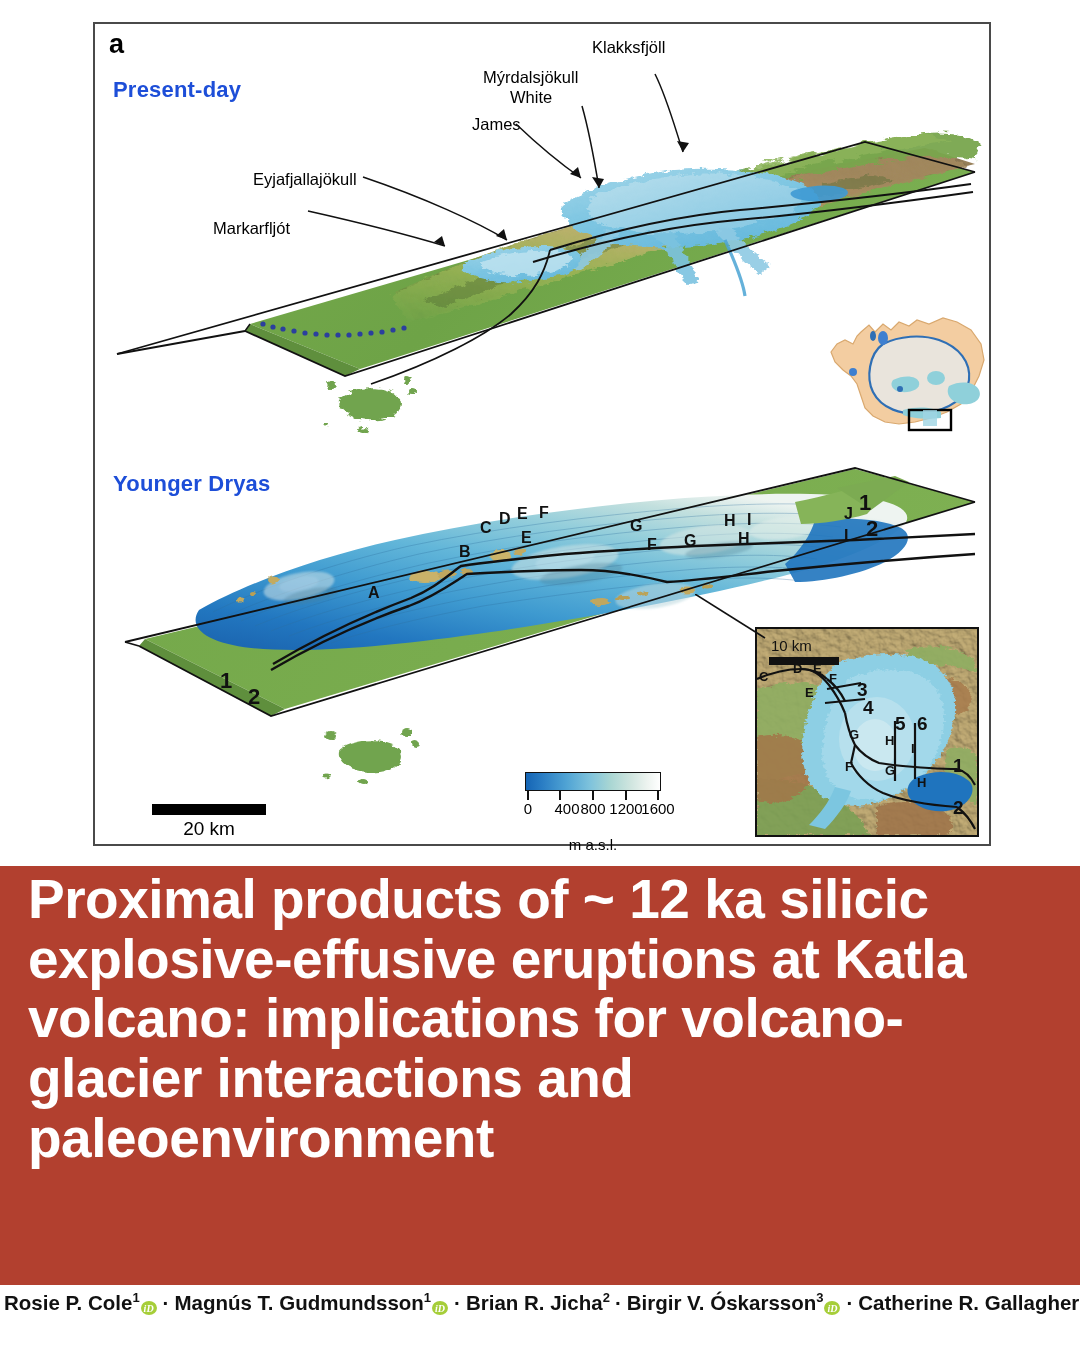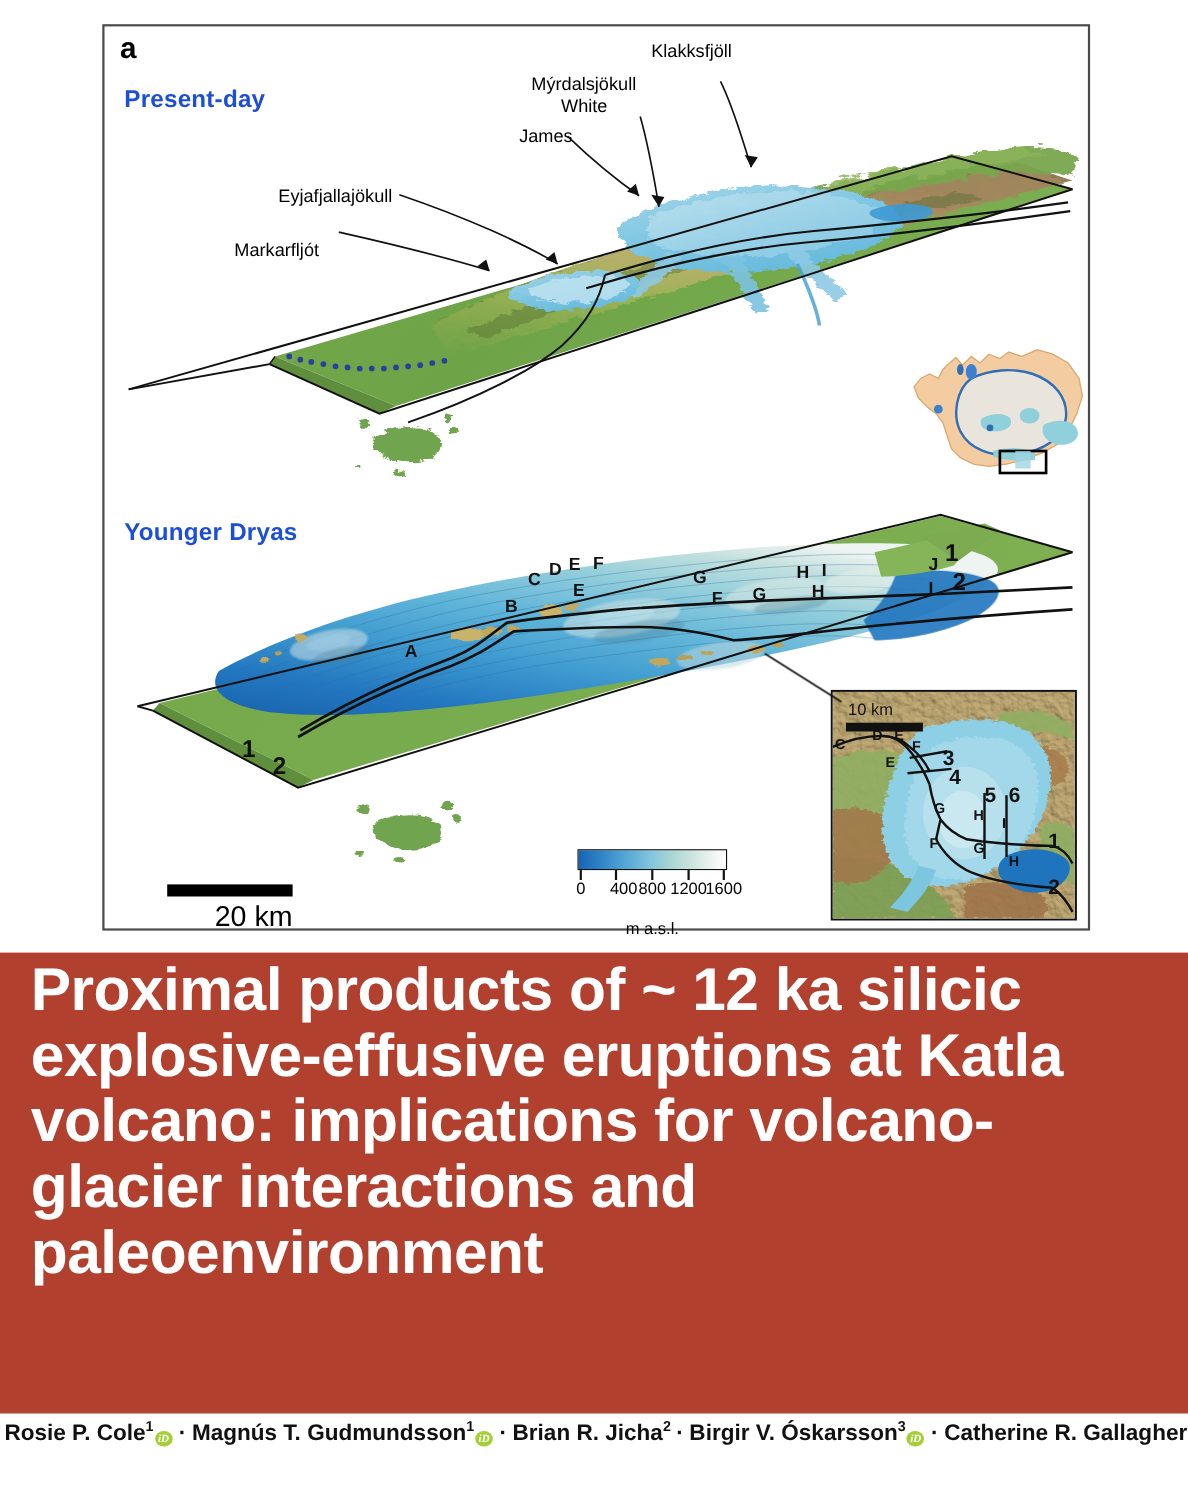--- a/index.html
+++ b/index.html
@@ -31,21 +31,21 @@
       background:linear-gradient(to right,#1565b5 0%,#2a7dc4 12%,#4fa3d4 30%,#7fc3dc 48%,#a9d6d3 63%,#cfe5df 78%,#ecf3ef 90%,#ffffff 100%);}
   #colorbar-ticks{position:relative;height:9px;}
   #colorbar-ticks i{position:absolute;top:0;width:1.6px;height:9px;background:#111;}
   #colorbar-labels{position:relative;height:19px;}
   #colorbar-labels span{position:absolute;top:0;font-size:15px;transform:translateX(-50%);color:#000;}
   #colorbar-unit{text-align:center;font-size:15px;margin-top:17px;color:#000;}
 
   
   #scalebar{position:absolute;left:150px;top:800px;}
   #scalebar .bar{width:114px;height:11px;background:#000;}
-  #scalebar .lab{text-align:right;font-size:26px;font-weight:500;margin-top:3px;color:#000;}
+  #scalebar .lab{text-align:center;font-size:19px;font-weight:500;margin-top:3px;color:#000;}
 
   
   #iceland-inset{position:absolute;left:726px;top:276px;width:172px;height:165px;}
   #katla-inset{position:absolute;left:756px;top:627px;width:224px;height:210px;
                border:2.4px solid #111;box-sizing:border-box;overflow:hidden;}
   #katla-inset .sblab{position:absolute;left:14px;top:8px;font-size:15px;font-weight:normal;color:#111;}
   #katla-inset .il{position:absolute;font-size:13px;font-weight:bold;color:#111;}
   #katla-inset .inum{position:absolute;font-size:19px;font-weight:bold;color:#111;}
 
   

